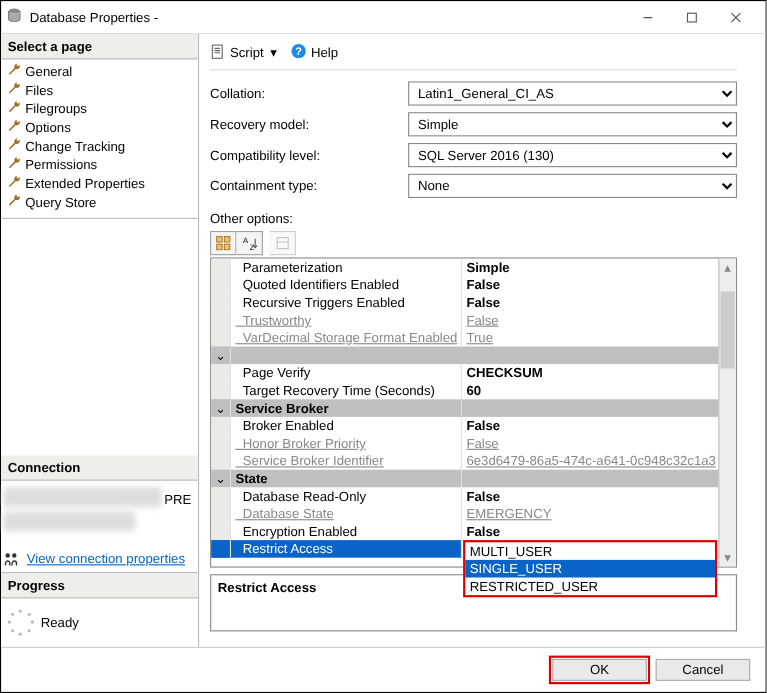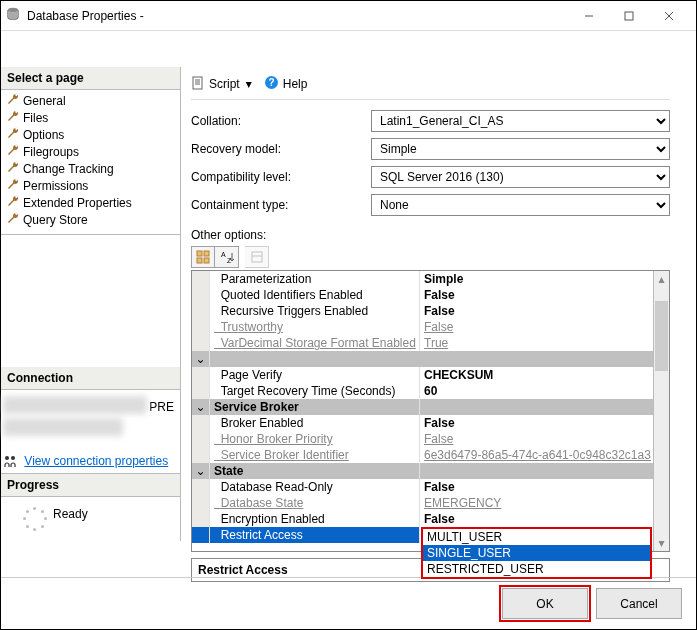--- a/index.html
+++ b/index.html
@@ -1,36 +1,36 @@
 <!DOCTYPE html>
 <html><head>
 <meta charset="utf-8">
 <style>
   * { box-sizing: border-box; }
   html, body { margin: 0; padding: 0; font-family: "Segoe UI", Tahoma, sans-serif; font-size: 12px; color: #000; }
-  .window { width: 697px; height: 630px; border: 1px solid #000; background: #fff; display: flex; flex-direction: column; gap: 36px; }
+  .window { width: 697px; height: 630px; border: 1px solid #000; background: #fff; display: flex; flex-direction: column; }
   .titlebar { height: 30px; display: flex; align-items: center; padding: 0 4px; border-bottom: 1px solid #ddd; }
   .titlebar svg { margin-right: 6px; }
   .titlebar .title { flex: 0 0 auto; }
   .titlebar .spacer { flex: 1; }
   .titlebar .winbtn { width: 40px; height: 28px; display: flex; align-items: center; justify-content: center; color: #555; }
   .body { flex: 1; display: flex; min-height: 0; }
   .sidebar { width: 180px; border-right: 1px solid #bbb; display: flex; flex-direction: column; background: #fff; }
   .sb-section { border-bottom: 1px solid #bbb; }
   .sb-head { background: #eeeeea; font-weight: bold; padding: 4px 6px; border-bottom: 1px solid #bbb; }
   .sb-list { padding: 2px 0 6px 0; }
   .sb-item { display: flex; align-items: center; padding: 1px 6px; gap: 4px; }
   .sb-fill { flex: 1; }
   .conn-body { padding: 6px 6px 4px 2px; }
   .blur-a, .blur-b { height: 18px; background: #ddd; filter: blur(3px); border-radius: 2px; margin-bottom: 4px; }
   .blur-a { width: 160px; }
   .blur-b { width: 120px; }
   .vcp { color: #0066cc; text-decoration: underline; display: inline-block; margin-top: 10px; }
   .conn-icon { display: inline-flex; vertical-align: middle; margin-right: 4px; }
-  .progress-body { padding: 10px 22px; display: flex; align-items: flex-start; gap: 6px; }
+  .progress-body { padding: 10px 6px; display: flex; align-items: center; gap: 6px; }
   .spinner { width: 24px; height: 24px; position: relative; }
   .spinner .dot { position: absolute; width: 3px; height: 3px; background: #bbb; border-radius: 50%; }
   .content { flex: 1; display: flex; flex-direction: column; padding: 8px 26px 8px 10px; min-width: 0; }
   .toolbar { display: flex; align-items: center; gap: 4px; padding-bottom: 6px; border-bottom: 1px solid #ddd; margin-bottom: 10px; }
   .toolbar .script, .toolbar .help { display: flex; align-items: center; gap: 4px; }
   .form-row { display: flex; align-items: center; margin-bottom: 6px; }
   .form-row .lbl { width: 180px; }
   .form-row select { flex: 1; font-size: 12px; padding: 2px 4px; }
   .other-label { margin-top: 6px; margin-bottom: 4px; }
   .gridtool { display: flex; gap: 0; margin-bottom: 2px; }
@@ -54,21 +54,21 @@
   .gr.sel { background: #0a64c8; color: #fff; }
   .gr.sel .c0 { background: #0a64c8; color: #fff; }
   .gr.sel .c2 { background: #fff; color: #000; font-weight: bold; position: relative; padding-right: 16px; }
   .gr.sel .c2 .ddchev { position: absolute; right: 2px; top: 0; width: 14px; height: 16px; display: flex; align-items: center; justify-content: center; background: #e8e8e8; border: 1px solid #aaa; }
   .dropdown { position: absolute; left: 229px; right: 17px; top: 256px; background: #fff; border: 2px solid #d00; z-index: 5; }
   .dropdown .opt { padding: 0 4px; height: 16px; line-height: 16px; font-size: 12px; }
   .dropdown .opt.sel { background: #0a64c8; color: #fff; }
   .helpbox { margin-top: 6px; border: 1px solid #888; height: 52px; padding: 4px 6px; display: flex; }
   .helpbox .lbl { font-weight: bold; width: 210px; }
   .buttonbar { border-top: 1px solid #ccc; padding: 10px 14px 10px 0; display: flex; justify-content: flex-end; gap: 8px; }
-  .buttonbar button { width: 86px; height: 31px; font-size: 12px; background: #e9e9e9; border: 1px solid #aaa; }
+  .buttonbar button { width: 86px; height: 20px; font-size: 12px; background: #e9e9e9; border: 1px solid #aaa; }
   .buttonbar button.ok { outline: 2px solid #d00; outline-offset: 1px; }
   select { background: #fff; border: 1px solid #888; }
 </style>
 </head>
 <body>
 
 <div class="window">
 
   <div class="titlebar">
     <span>
@@ -113,27 +113,27 @@
             <div class="sb-item">
               <span><svg width="12" height="12" viewBox="0 0 12 12">
                   <path d="M9 1a3 3 0 0 0-3 3c0 .3.05.6.14.87L1 10l1 1 5.13-5.14c.27.09.57.14.87.14a3 3 0 0 0 3-3c0-.4-.08-.78-.22-1.13L9.3 3.3 8 2 9.5.5C9.33.45 9.17.43 9 .43z" fill="#a07030"></path>
                 </svg></span>
               <span>Files</span>
             </div>
             <div class="sb-item">
               <span><svg width="12" height="12" viewBox="0 0 12 12">
                   <path d="M9 1a3 3 0 0 0-3 3c0 .3.05.6.14.87L1 10l1 1 5.13-5.14c.27.09.57.14.87.14a3 3 0 0 0 3-3c0-.4-.08-.78-.22-1.13L9.3 3.3 8 2 9.5.5C9.33.45 9.17.43 9 .43z" fill="#a07030"></path>
                 </svg></span>
+              <span>Filegroups</span>
+            </div>
+            <div class="sb-item">
+              <span><svg width="12" height="12" viewBox="0 0 12 12">
+                  <path d="M9 1a3 3 0 0 0-3 3c0 .3.05.6.14.87L1 10l1 1 5.13-5.14c.27.09.57.14.87.14a3 3 0 0 0 3-3c0-.4-.08-.78-.22-1.13L9.3 3.3 8 2 9.5.5C9.33.45 9.17.43 9 .43z" fill="#a07030"></path>
+                </svg></span>
               <span>Options</span>
-            </div>
-            <div class="sb-item">
-              <span><svg width="12" height="12" viewBox="0 0 12 12">
-                  <path d="M9 1a3 3 0 0 0-3 3c0 .3.05.6.14.87L1 10l1 1 5.13-5.14c.27.09.57.14.87.14a3 3 0 0 0 3-3c0-.4-.08-.78-.22-1.13L9.3 3.3 8 2 9.5.5C9.33.45 9.17.43 9 .43z" fill="#a07030"></path>
-                </svg></span>
-              <span>Filegroups</span>
             </div>
             <div class="sb-item">
               <span><svg width="12" height="12" viewBox="0 0 12 12">
                   <path d="M9 1a3 3 0 0 0-3 3c0 .3.05.6.14.87L1 10l1 1 5.13-5.14c.27.09.57.14.87.14a3 3 0 0 0 3-3c0-.4-.08-.78-.22-1.13L9.3 3.3 8 2 9.5.5C9.33.45 9.17.43 9 .43z" fill="#a07030"></path>
                 </svg></span>
               <span>Change Tracking</span>
             </div>
             <div class="sb-item">
               <span><svg width="12" height="12" viewBox="0 0 12 12">
                   <path d="M9 1a3 3 0 0 0-3 3c0 .3.05.6.14.87L1 10l1 1 5.13-5.14c.27.09.57.14.87.14a3 3 0 0 0 3-3c0-.4-.08-.78-.22-1.13L9.3 3.3 8 2 9.5.5C9.33.45 9.17.43 9 .43z" fill="#a07030"></path>

